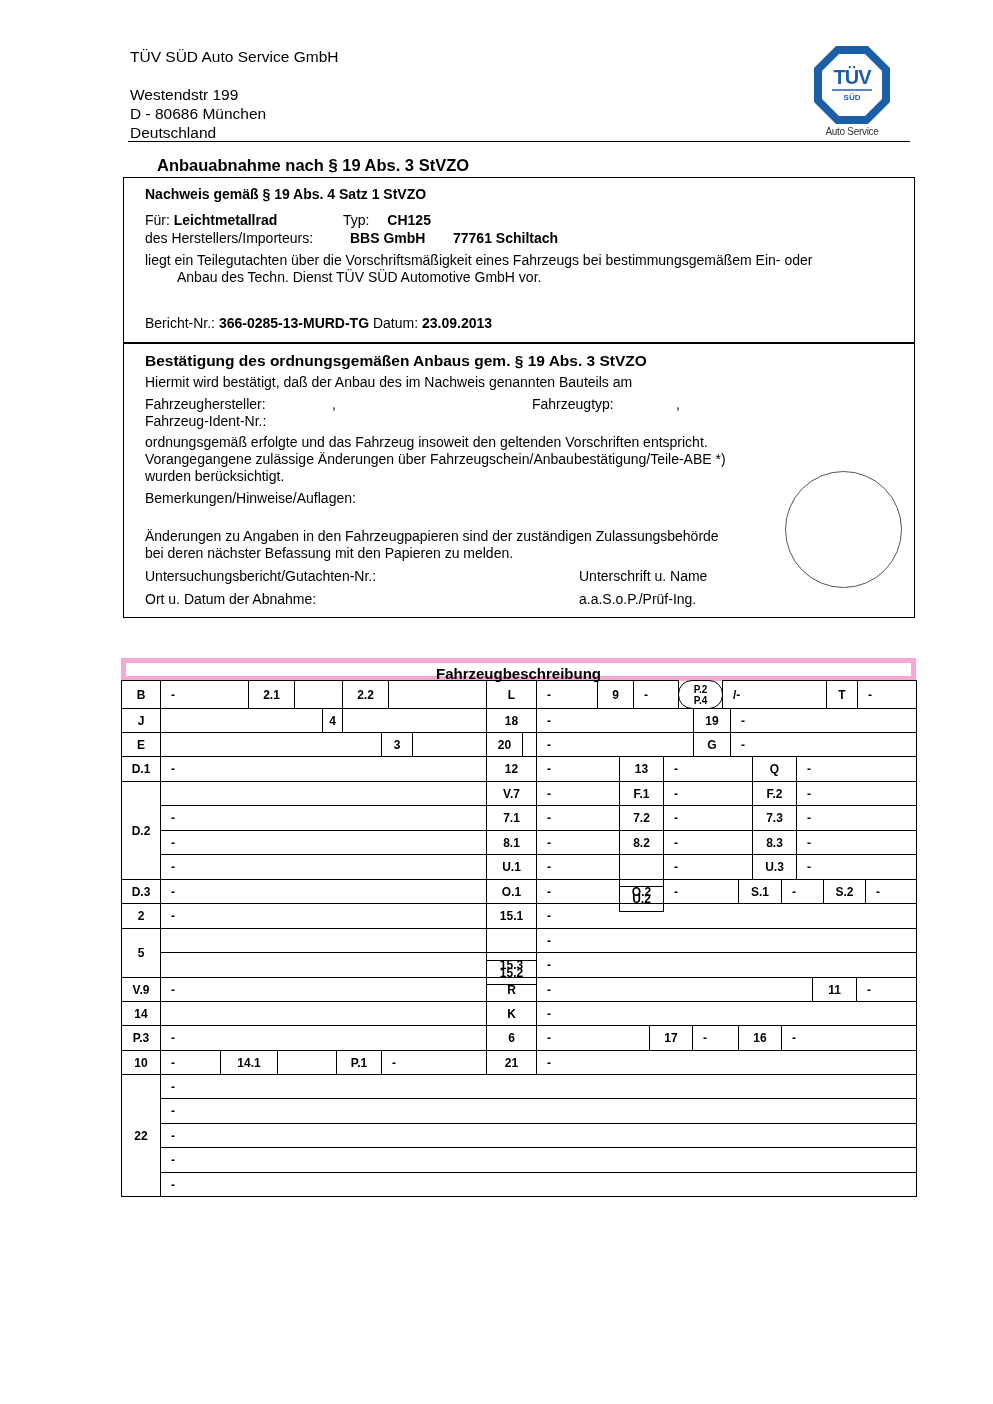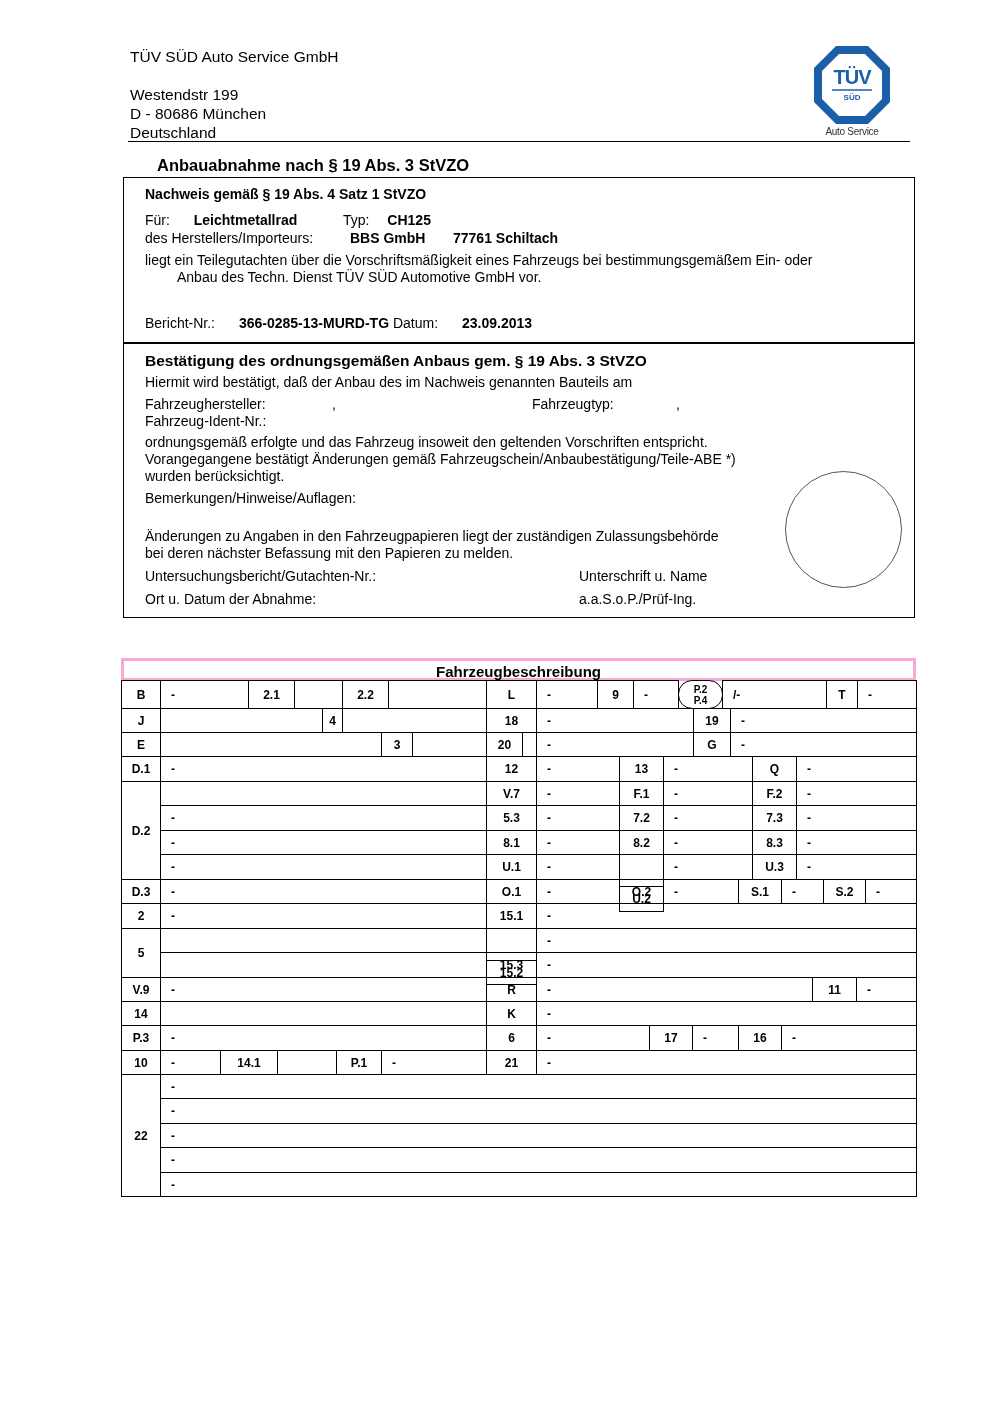--- a/index.html
+++ b/index.html
@@ -6,29 +6,29 @@
   body { width:993px; height:1404px; position:relative; font-family:"Liberation Sans", sans-serif; color:#000; overflow:hidden; }
   .abs { position:absolute; }
   .hdr-line { font-size:15.5px; line-height:19px; }
   .hr { position:absolute; left:128px; width:782px; top:141px; height:0; border-top:1.3px solid #000; }
   .logo { position:absolute; left:812px; top:44px; width:80px; height:96px; }
   .logo-text { position:absolute; left:812px; top:126px; width:80px; text-align:center; font-size:10px; color:#333; letter-spacing:-0.3px; }
   .main-title { position:absolute; left:157px; top:156px; font-size:16.5px; font-weight:bold; }
   .box { position:absolute; border:1.3px solid #000; box-sizing:border-box; }
   .t15b { font-size:15px; font-weight:bold; }
   .txt { position:absolute; font-size:14px; line-height:17px; white-space:nowrap; }
-  b { font-weight:bold;margin-left:20px; }
+  b { font-weight:bold; }
   .circle { position:absolute; left:785px; top:471px; width:117px; height:117px; border:1px solid #555; border-radius:50%; box-sizing:border-box; }
 
   
   .cell { position:absolute; border:1px solid #000; box-sizing:border-box; font-size:12px; font-weight:bold; display:flex; align-items:center; }
   .cell.c { justify-content:center; text-align:center; }
   .cell.l { justify-content:flex-start; padding-left:10px; }
   .cell.p24 { font-size:10px; line-height:11px; flex-direction:column;border-radius:14px; }
-  .tabletitle { position:absolute; left:121px; top:658px; width:795px; height:23px; border:3px solid #f9a8d4; box-sizing:border-box; text-align:center; font-size:15px; font-weight:bold; line-height:22px; }
+  .tabletitle { position:absolute; left:121px; top:658px; width:795px; height:23px; border:5px solid #f9a8d4; box-sizing:border-box; text-align:center; font-size:15px; font-weight:bold; line-height:22px; }
 </style>
 </head>
 <body>
 
 <div class="abs hdr-line" style="left:130px;top:47px;">TÜV SÜD Auto Service GmbH</div>
 <div class="abs hdr-line" style="left:130px;top:85px;">Westendstr 199</div>
 <div class="abs hdr-line" style="left:130px;top:104px;">D - 80686 München</div>
 <div class="abs hdr-line" style="left:130px;top:123px;">Deutschland</div>
 
 <div class="logo">
@@ -70,24 +70,24 @@
 
 <div class="box" style="left:123px;top:342px;width:792px;height:276px;border-top-width:2px;"></div>
 <div class="txt t15b" style="left:145px;top:352px;font-size:15.5px;">Bestätigung des ordnungsgemäßen Anbaus gem. § 19 Abs. 3 StVZO</div>
 <div class="txt" style="left:145px;top:374px;">Hiermit wird bestätigt, daß der Anbau des im Nachweis genannten Bauteils am</div>
 <div class="txt" style="left:145px;top:396px;">Fahrzeughersteller:</div>
 <div class="txt" style="left:332px;top:396px;">,</div>
 <div class="txt" style="left:532px;top:396px;">Fahrzeugtyp:</div>
 <div class="txt" style="left:676px;top:396px;">,</div>
 <div class="txt" style="left:145px;top:413px;">Fahrzeug-Ident-Nr.:</div>
 <div class="txt" style="left:145px;top:434px;">ordnungsgemäß erfolgte und das Fahrzeug insoweit den geltenden Vorschriften entspricht.</div>
-<div class="txt" style="left:145px;top:451px;">Vorangegangene bestätigt Änderungen gemäß   Fahrzeugschein/Anbaubestätigung/Teile-ABE *)</div>
+<div class="txt" style="left:145px;top:451px;">Vorangegangene zulässige Änderungen über   Fahrzeugschein/Anbaubestätigung/Teile-ABE *)</div>
 <div class="txt" style="left:145px;top:468px;">wurden berücksichtigt.</div>
 <div class="txt" style="left:145px;top:490px;">Bemerkungen/Hinweise/Auflagen:</div>
-<div class="txt" style="left:145px;top:528px;">Änderungen zu Angaben in den Fahrzeugpapieren liegt der zuständigen Zulassungsbehörde</div>
+<div class="txt" style="left:145px;top:528px;">Änderungen zu Angaben in den Fahrzeugpapieren sind der zuständigen Zulassungsbehörde</div>
 <div class="txt" style="left:145px;top:545px;">bei deren nächster Befassung mit den Papieren zu melden.</div>
 <div class="txt" style="left:145px;top:568px;">Untersuchungsbericht/Gutachten-Nr.:</div>
 <div class="txt" style="left:579px;top:568px;">Unterschrift u. Name</div>
 <div class="txt" style="left:145px;top:591px;">Ort u. Datum der Abnahme:</div>
 <div class="txt" style="left:579px;top:591px;">a.a.S.o.P./Prüf-Ing.</div>
 <div class="circle"></div>
 
 <div class="tabletitle">Fahrzeugbeschreibung</div>
 <div id="tbl">
     <div class="cell c" style="left: 121px; top: 680px; width: 40px; height: 29px;">B</div>
@@ -135,21 +135,21 @@
     <div class="cell l" style="left: 160px; top: 781px; width: 327px; height: 25px;"></div>
     <div class="cell l" style="left: 160px; top: 805px; width: 327px; height: 26px;">-</div>
     <div class="cell l" style="left: 160px; top: 830px; width: 327px; height: 25px;">-</div>
     <div class="cell l" style="left: 160px; top: 854px; width: 327px; height: 26px;">-</div>
     <div class="cell c" style="left: 486px; top: 781px; width: 51px; height: 25px;">V.7</div>
     <div class="cell l" style="left: 536px; top: 781px; width: 84px; height: 25px;">-</div>
     <div class="cell c" style="left: 619px; top: 781px; width: 45px; height: 25px;">F.1</div>
     <div class="cell l" style="left: 663px; top: 781px; width: 90px; height: 25px;">-</div>
     <div class="cell c" style="left: 752px; top: 781px; width: 45px; height: 25px;">F.2</div>
     <div class="cell l" style="left: 796px; top: 781px; width: 121px; height: 25px;">-</div>
-    <div class="cell c" style="left: 486px; top: 805px; width: 51px; height: 26px;">5.3</div>
+    <div class="cell c" style="left: 486px; top: 805px; width: 51px; height: 26px;">7.1</div>
     <div class="cell l" style="left: 536px; top: 805px; width: 84px; height: 26px;">-</div>
     <div class="cell c" style="left: 619px; top: 805px; width: 45px; height: 26px;">7.2</div>
     <div class="cell l" style="left: 663px; top: 805px; width: 90px; height: 26px;">-</div>
     <div class="cell c" style="left: 752px; top: 805px; width: 45px; height: 26px;">7.3</div>
     <div class="cell l" style="left: 796px; top: 805px; width: 121px; height: 26px;">-</div>
     <div class="cell c" style="left: 486px; top: 830px; width: 51px; height: 25px;">8.1</div>
     <div class="cell l" style="left: 536px; top: 830px; width: 84px; height: 25px;">-</div>
     <div class="cell c" style="left: 619px; top: 830px; width: 45px; height: 25px;">8.2</div>
     <div class="cell l" style="left: 663px; top: 830px; width: 90px; height: 25px;">-</div>
     <div class="cell c" style="left: 752px; top: 830px; width: 45px; height: 25px;">8.3</div>

